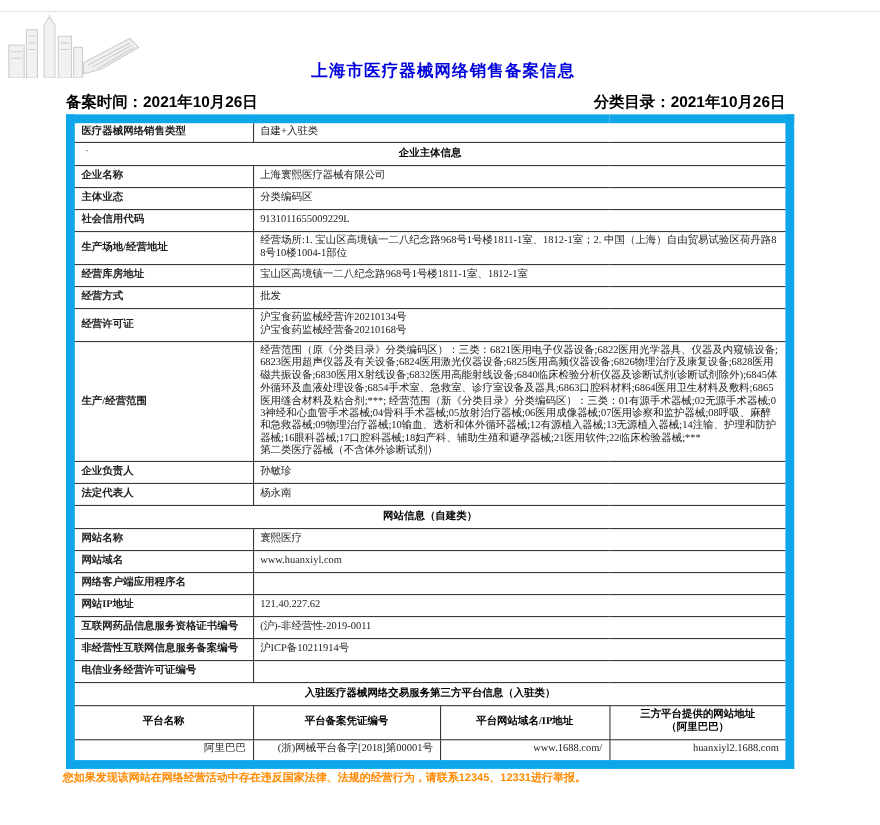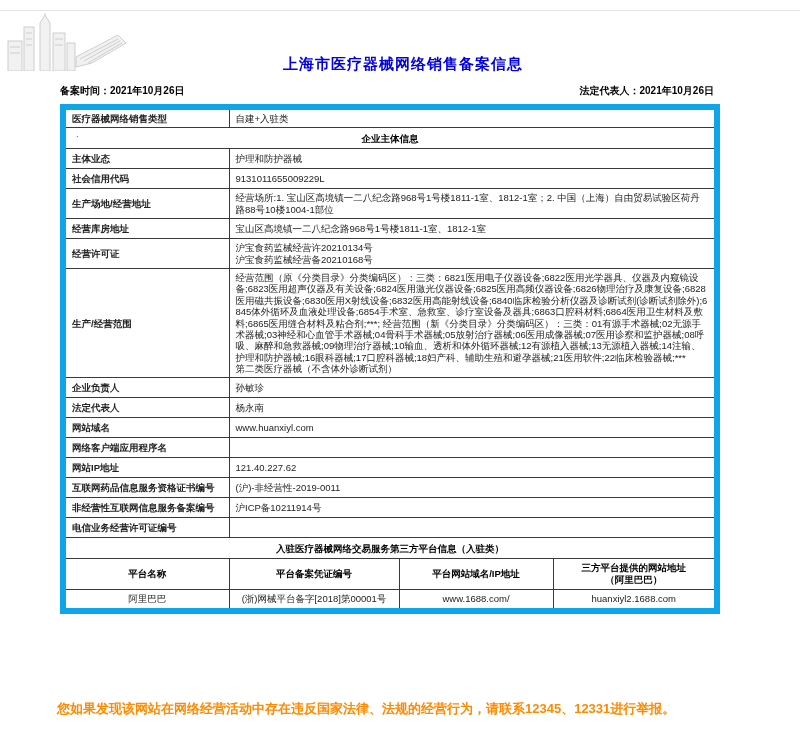--- a/index.html
+++ b/index.html
@@ -9,41 +9,41 @@
   }
   .topline{position:absolute;top:10px;left:0;width:800px;border-top:1px solid #e4e4e4;}
   .skyline{position:absolute;top:13px;left:6px;opacity:.85;}
   .title{
     position:absolute;top:52px;left:0;width:800px;text-align:center;
     font-size:15px;font-weight:bold;color:#0202dd;letter-spacing:1px;margin:3px;
   }
   .meta{
     position:absolute;top:84px;left:60px;width:654px;
     display:flex;justify-content:space-between;
-    font-size:10px;font-weight:bold;color:#000;
+    font-size:14px;font-weight:bold;color:#000;
   }
   table.main{
     position:absolute;top:104px;left:60px;width:654px;
-    border-collapse:collapse;border:6px solid #0ea5e9;table-layout:fixed;
+    border-collapse:collapse;border:8px solid #0ea5e9;table-layout:fixed;font-family:Liberation Serif, serif;
   }
   table.main tr{height:20px;}
   table.main td{
     border:1px solid #3a3a3a;font-size:9.5px;color:#222;
     padding:3px 6px;vertical-align:middle;line-height:1.2;word-break:break-all;
   }
   td.label{font-weight:bold;color:#000;word-break:keep-all;}
   tr.sec td{text-align:center;font-weight:bold;color:#000;padding:2px;position:relative;height:16px;}
   tr.sec .dot{position:absolute;left:10px;top:0;font-weight:normal;color:#555;}
   td.small{font-size:8.8px;line-height:11px;padding:2px 4px 2px 6px;}
   .pre{white-space:pre-line;}
   tr.ph td{text-align:center;font-weight:bold;color:#000;word-break:keep-all;line-height:1.25;}
-  tr.pd td{text-align:center;}
+  tr.pd td{text-align:right;}
   .warning{
     position:absolute;left:57px;top:700px;width:740px;
-    font-size:13px;font-weight:bold;color:#ff8a00;
+    font-size:10px;font-weight:bold;color:#ff8a00;
   }
 </style>
 </head>
 <body>
 
 <div class="topline"></div>
 
 <svg class="skyline" width="130" height="58" viewBox="0 0 130 58" fill="none">
   <g stroke="#c6c6c6" stroke-width="1" fill="#efefef">
     <rect x="2" y="28" width="14" height="30"></rect>
@@ -66,72 +66,87 @@
   </g>
 </svg>
 
 <h1 class="title">上海市医疗器械网络销售备案信息</h1>
 
 <div class="meta">
   <div>
     <span>备案时间：</span><span>2021年10月26日</span>
   </div>
   <div>
-    <span>法定代表人：</span><span>2021年10月26日</span>
+    <span>分类目录：</span><span>2021年10月26日</span>
   </div>
 </div>
 
 <table class="main">
   <colgroup>
     <col style="width:166px">
       <col style="width:170px">
       <col style="width:154px">
       <col style="width:164px">
   </colgroup>
   <tbody>
       <tr>
         <td class="label">医疗器械网络销售类型</td>
         <td colspan="3">自建+入驻类</td>
       </tr>
       <tr class="sec">
         <td colspan="4"><span class="dot">.</span><span>企业主体信息</span></td>
       </tr>
       <tr>
+        <td class="label">企业名称</td>
+        <td colspan="3">上海寰熙医疗器械有限公司</td>
+      </tr>
+      <tr>
         <td class="label">主体业态</td>
-        <td colspan="3">护理和防护器械</td>
+        <td colspan="3">分类编码区</td>
       </tr>
       <tr>
         <td class="label">社会信用代码</td>
         <td colspan="3">9131011655009229L</td>
       </tr>
       <tr>
         <td class="label">生产场地/经营地址</td>
         <td colspan="3">经营场所:1. 宝山区高境镇一二八纪念路968号1号楼1811-1室、1812-1室；2. 中国（上海）自由贸易试验区荷丹路88号10楼1004-1部位</td>
       </tr>
       <tr>
         <td class="label">经营库房地址</td>
         <td colspan="3">宝山区高境镇一二八纪念路968号1号楼1811-1室、1812-1室</td>
+      </tr>
+      <tr>
+        <td class="label">经营方式</td>
+        <td colspan="3">批发</td>
       </tr>
       <tr>
         <td class="label">经营许可证</td>
         <td colspan="3" class="pre">沪宝食药监械经营许20210134号
 沪宝食药监械经营备20210168号</td>
       </tr>
       <tr>
         <td class="label">生产/经营范围</td>
         <td colspan="3" class="pre small">经营范围（原《分类目录》分类编码区）：三类：6821医用电子仪器设备;6822医用光学器具、仪器及内窥镜设备;6823医用超声仪器及有关设备;6824医用激光仪器设备;6825医用高频仪器设备;6826物理治疗及康复设备;6828医用磁共振设备;6830医用X射线设备;6832医用高能射线设备;6840临床检验分析仪器及诊断试剂(诊断试剂除外);6845体外循环及血液处理设备;6854手术室、急救室、诊疗室设备及器具;6863口腔科材料;6864医用卫生材料及敷料;6865医用缝合材料及粘合剂;***; 经营范围（新《分类目录》分类编码区）：三类：01有源手术器械;02无源手术器械;03神经和心血管手术器械;04骨科手术器械;05放射治疗器械;06医用成像器械;07医用诊察和监护器械;08呼吸、麻醉和急救器械;09物理治疗器械;10输血、透析和体外循环器械;12有源植入器械;13无源植入器械;14注输、护理和防护器械;16眼科器械;17口腔科器械;18妇产科、辅助生殖和避孕器械;21医用软件;22临床检验器械;***
 第二类医疗器械（不含体外诊断试剂）</td>
       </tr>
       <tr>
         <td class="label">企业负责人</td>
         <td colspan="3">孙敏珍</td>
       </tr>
       <tr>
         <td class="label">法定代表人</td>
         <td colspan="3">杨永南</td>
+      </tr>
+      <tr class="sec">
+        <td colspan="4"><span>网站信息（自建类）</span></td>
+      </tr>
+      <tr>
+        <td class="label">网站名称</td>
+        <td colspan="3">寰熙医疗</td>
       </tr>
       <tr>
         <td class="label">网站域名</td>
         <td colspan="3">www.huanxiyl.com</td>
       </tr>
       <tr>
         <td class="label">网络客户端应用程序名</td>
         <td colspan="3"></td>
       </tr>
       <tr>

